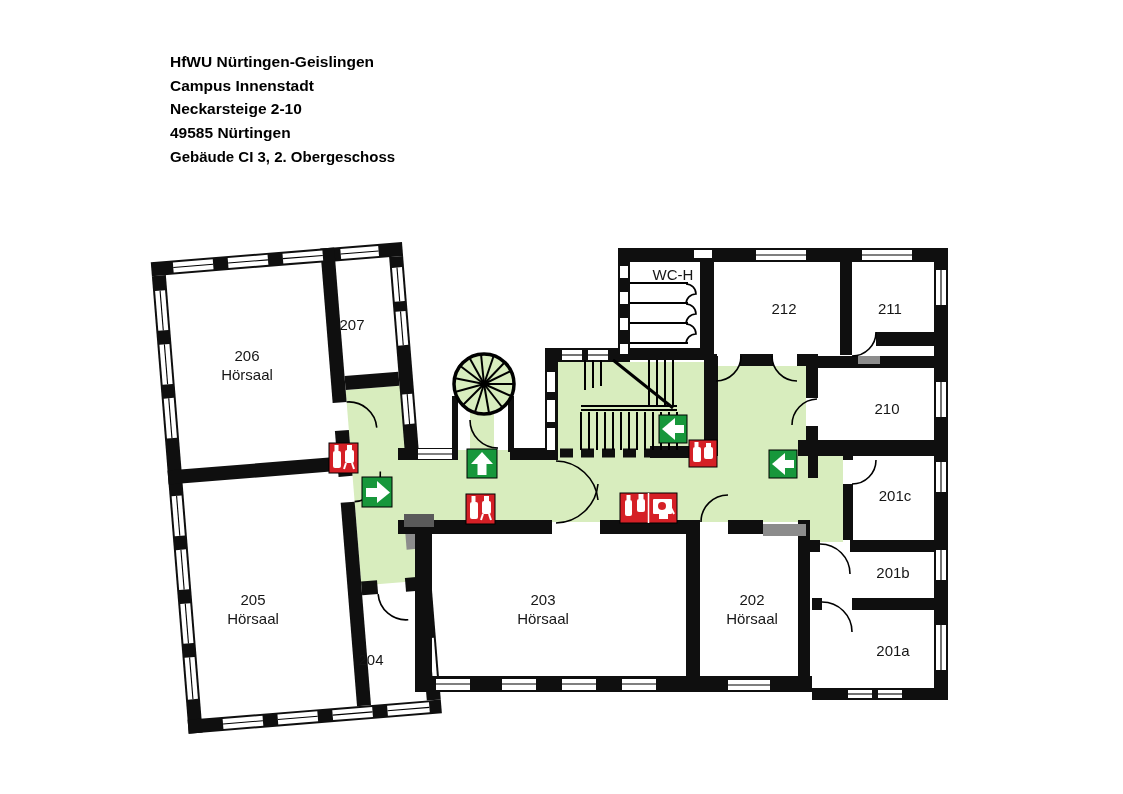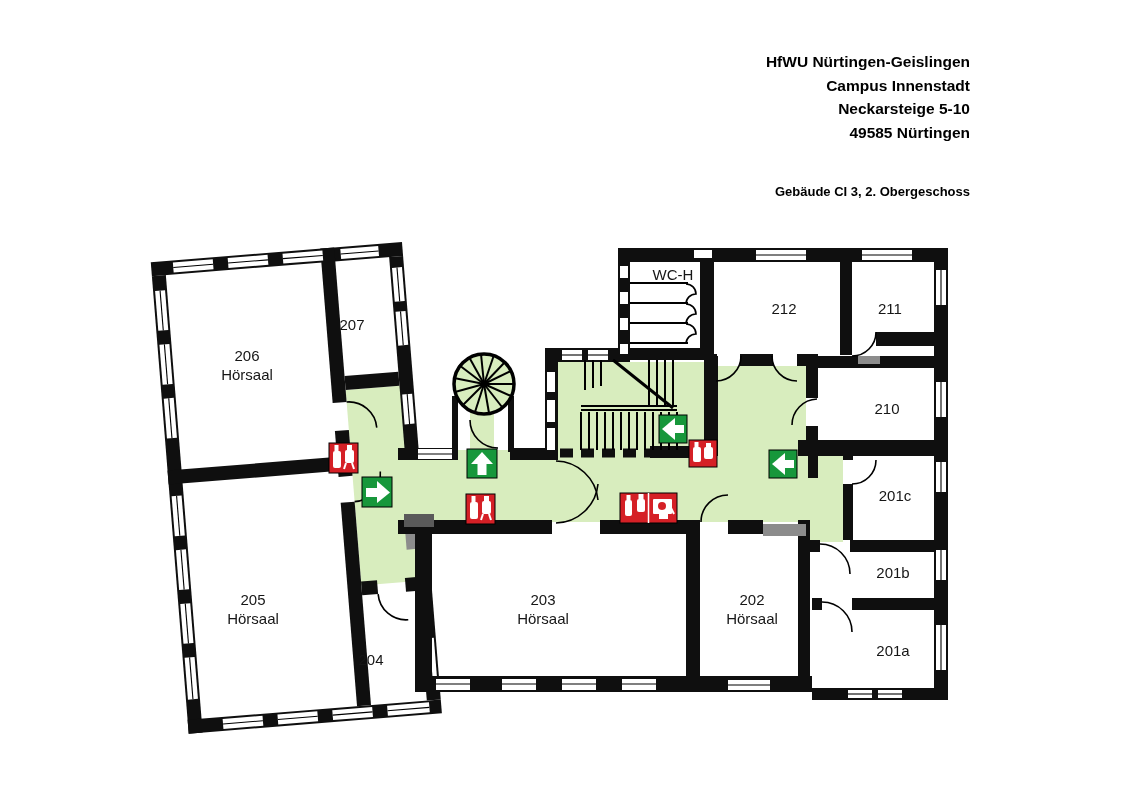--- a/index.html
+++ b/index.html
@@ -1,39 +1,39 @@
 <!DOCTYPE html>
 <html><head>
 <meta charset="utf-8">
 <style>
   html,body{margin:0;padding:0;background:#ffffff;}
   .page{position:relative;width:1123px;height:794px;background:#fff;overflow:hidden;
         font-family:"Liberation Sans","DejaVu Sans",sans-serif;}
-  .hdr{position:absolute;left:170px;width:800px;text-align:right;color:#000;}
+  .hdr{position:absolute;left:170px;width:800px;text-align:left;color:#000;}
   .hdr-main{top:50px;font-size:15.5px;font-weight:bold;line-height:23.5px;}
-  .hdr-floor{top:184px;font-size:13px;font-weight:bold;}
+  .hdr-floor{top:148px;font-size:15px;font-weight:bold;}
   svg{position:absolute;left:0;top:0;}
   .w{fill:#0f0f0f;}
   .win{fill:#ffffff;}
   .winl{stroke:#000;stroke-width:1.1;}
   .door{fill:none;stroke:#000;stroke-width:1.6;}
   .st{stroke:#000;stroke-width:2;fill:none;}
   .sth{stroke:#000;stroke-width:3;fill:none;}
   .lbl{font-size:15px;fill:#161616;text-anchor:middle;}
   .shaftw{fill:#ffffff;stroke:none;}
 </style>
 </head>
 <body>
 
 <div class="page">
 
   <div class="hdr hdr-main">
     <div>HfWU Nürtingen-Geislingen</div>
     <div>Campus Innenstadt</div>
-    <div>Neckarsteige 5-10</div>
+    <div>Neckarsteige 2-10</div>
     <div>49585 Nürtingen</div>
   </div>
   <div class="hdr hdr-floor">Gebäude CI 3, 2. Obergeschoss</div>
 
   <svg width="1123" height="794" viewBox="0 0 1123 794">
 
     <g transform="rotate(-4.6 390 243)">
 
       <g>
         <rect x="334" y="386" width="56" height="196" fill="#d8edbe"></rect>

